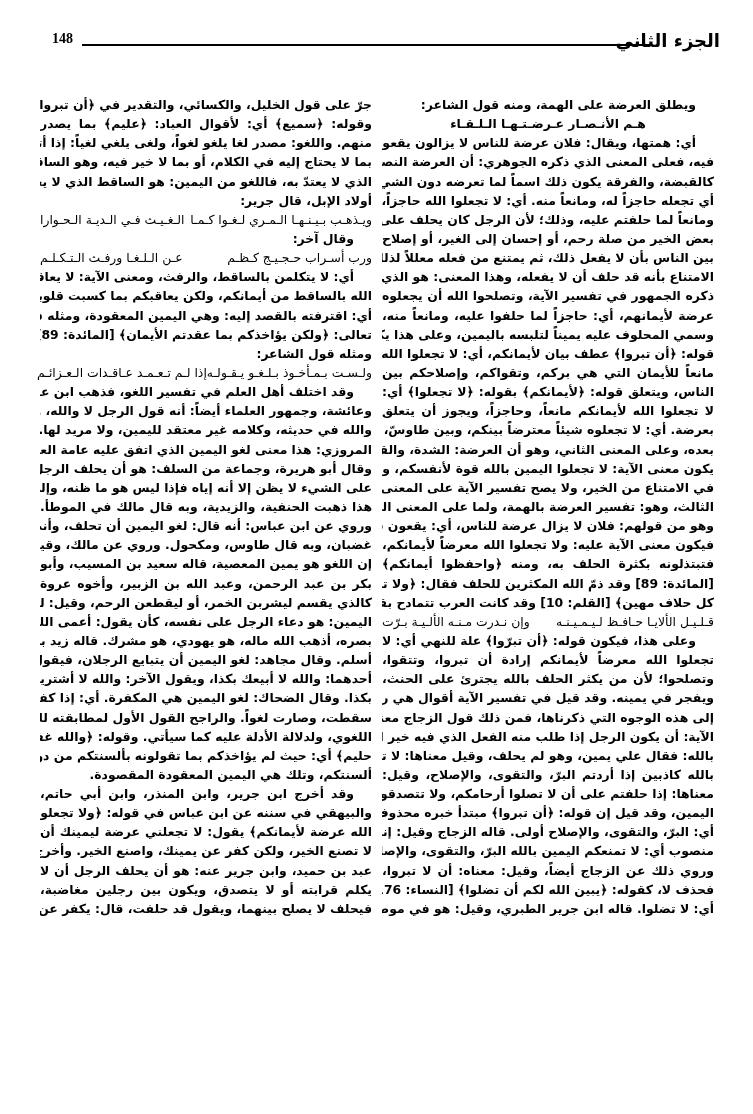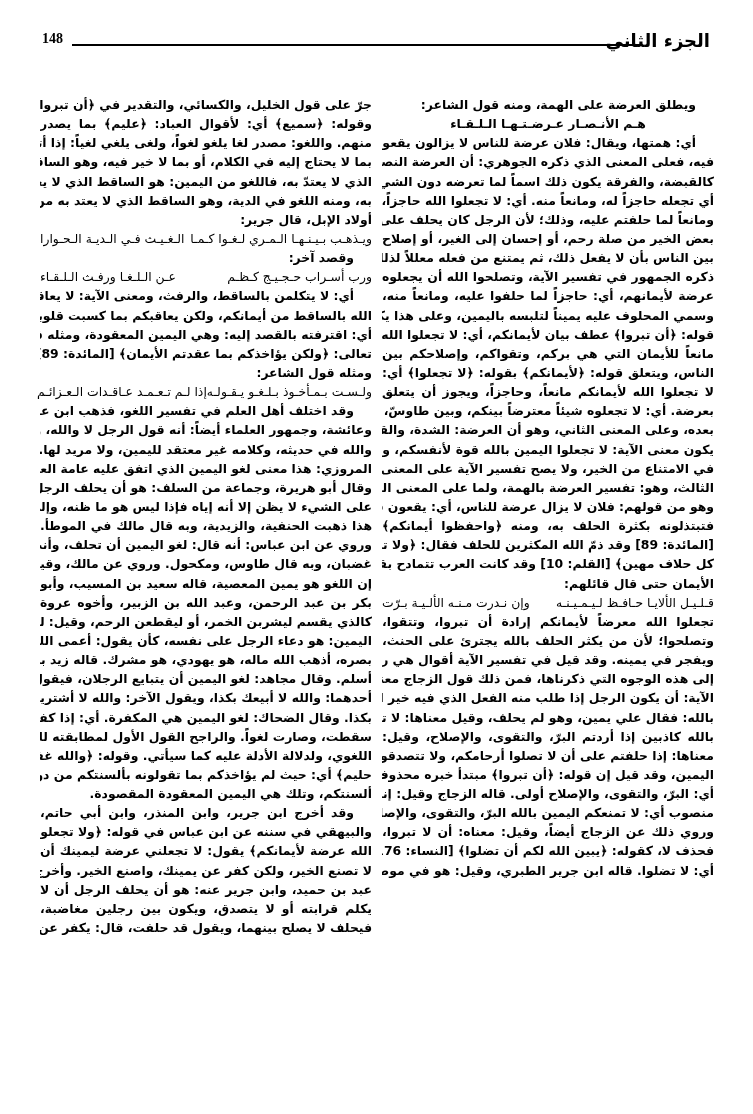--- a/index.html
+++ b/index.html
@@ -1,21 +1,21 @@
 <!DOCTYPE html>
 <html lang="ar"><head>
 <meta charset="utf-8">
 <style>
   html, body { margin: 0; padding: 0; background: #ffffff; }
   body {
     width: 753px; height: 1114px; position: relative; overflow: hidden;
     font-family: "DejaVu Sans", sans-serif; color: #000;
   }
   .header {
-    position: absolute; top: 30px; left: 40px; width: 672px; height: 24px;
+    position: absolute; top: 30px; left: 50px; width: 672px; height: 24px;
     direction: ltr;
   }
   .page-number {
     position: absolute; left: 2px; top: 1px;
     font-family: "Liberation Serif", serif; font-weight: bold; font-size: 14px;
   }
   .header-rule {
     position: absolute; left: 32px; right: 70px; top: 14px; height: 0;
     border-top: 2px solid #000;
   }
@@ -55,41 +55,43 @@
 <div class="column col-right" id="col-right">
     <span class="line indent last">ويطلق العرضة على الهمة، ومنه قول الشاعر:</span>
     <span class="line center">هـم الأنـصـار عـرضـتـهـا الـلـقـاء</span>
     <span class="line indent">أي: همتها، ويقال: فلان عرضة للناس لا يزالون يقعون</span>
     <span class="line">فيه، فعلى المعنى الذي ذكره الجوهري: أن العرضة النصبة</span>
     <span class="line">كالقبضة، والفرقة يكون ذلك اسماً لما تعرضه دون الشيء،</span>
     <span class="line">أي تجعله حاجزاً له، ومانعاً منه. أي: لا تجعلوا الله حاجزاً،</span>
     <span class="line">ومانعاً لما حلفتم عليه، وذلك؛ لأن الرجل كان يحلف على</span>
     <span class="line">بعض الخير من صلة رحم، أو إحسان إلى الغير، أو إصلاح</span>
     <span class="line">بين الناس بأن لا يفعل ذلك، ثم يمتنع من فعله معللاً لذلك</span>
+    <span class="line">الامتناع بأنه قد حلف أن لا يفعله، وهذا المعنى: هو الذي</span>
     <span class="line">ذكره الجمهور في تفسير الآية، وتصلحوا الله أن يجعلوه</span>
     <span class="line">عرضة لأيمانهم، أي: حاجزاً لما حلفوا عليه، ومانعاً منه،</span>
     <span class="line">وسمي المحلوف عليه يميناً لتلبسه باليمين، وعلى هذا يكون</span>
     <span class="line">قوله: ﴿أن تبروا﴾ عطف بيان لأيمانكم، أي: لا تجعلوا الله</span>
     <span class="line">مانعاً للأيمان التي هي بركم، وتقواكم، وإصلاحكم بين</span>
     <span class="line">الناس، ويتعلق قوله: ﴿لأيمانكم﴾ بقوله: ﴿لا تجعلوا﴾ أي:</span>
     <span class="line">لا تجعلوا الله لأيمانكم مانعاً، وحاجزاً، ويجوز أن يتعلق</span>
     <span class="line">بعرضة. أي: لا تجعلوه شيئاً معترضاً بينكم، وبين طاوسّ، وما</span>
     <span class="line">بعده، وعلى المعنى الثاني، وهو أن العرضة: الشدة، والقوّة</span>
     <span class="line">يكون معنى الآية: لا تجعلوا اليمين بالله قوة لأنفسكم، وعدّة</span>
     <span class="line">في الامتناع من الخير، ولا يصح تفسير الآية على المعنى</span>
     <span class="line">الثالث، وهو: تفسير العرضة بالهمة، ولما على المعنى الرابع،</span>
     <span class="line">وهو من قولهم: فلان لا يزال عرضة للناس، أي: يقعون فيه،</span>
+    <span class="line">فيكون معنى الآية عليه: ولا تجعلوا الله معرضاً لأيمانكم،</span>
     <span class="line">فتبتذلونه بكثرة الحلف به، ومنه ﴿واحفظوا أيمانكم﴾</span>
     <span class="line">[المائدة: 89] وقد ذمّ الله المكثرين للحلف فقال: ﴿ولا تطع</span>
     <span class="line">كل حلاف مهين﴾ [القلم: 10] وقد كانت العرب تتمادح بقلة</span>
-    <span class="line last">الأيمان حتى قال قائلهم:</span>
     <div class="verse">
       <span>قـلـيـل الألايـا حـافـظ لـيـمـيـنـه</span>
       <span>وإن نـدرت مـنـه الألـيـة بـرّت</span>
     </div>
+    <span class="line indent">وعلى هذا، فيكون قوله: ﴿أن تبرّوا﴾ علة للنهي أي: لا</span>
     <span class="line">تجعلوا الله معرضاً لأيمانكم إرادة أن تبروا، وتتقوا،</span>
     <span class="line">وتصلحوا؛ لأن من يكثر الحلف بالله يجترئ على الحنث،</span>
     <span class="line">ويفجر في يمينه. وقد قيل في تفسير الآية أقوال هي راجعة</span>
     <span class="line">إلى هذه الوجوه التي ذكرناها، فمن ذلك قول الزجاج معني</span>
     <span class="line">الآية: أن يكون الرجل إذا طلب منه الفعل الذي فيه خير اعتلّ</span>
     <span class="line">بالله: فقال علي يمين، وهو لم يحلف، وقيل معناها: لا تحلفوا</span>
     <span class="line">بالله كاذبين إذا أردتم البرّ، والتقوى، والإصلاح، وقيل:</span>
     <span class="line">معناها: إذا حلفتم على أن لا تصلوا أرحامكم، ولا تتصدقوا،</span>
     <span class="line">اليمين، وقد قيل إن قوله: ﴿أن تبروا﴾ مبتدأ خبره محذوف</span>
     <span class="line">أي: البرّ، والتقوى، والإصلاح أولى. قاله الزجاج وقيل: إنه</span>
@@ -97,30 +99,29 @@
     <span class="line">وروي ذلك عن الزجاج أيضاً، وقيل: معناه: أن لا تبروا،</span>
     <span class="line">فحذف لا، كقوله: ﴿يبين الله لكم أن تضلوا﴾ [النساء: 176]</span>
     <span class="line">أي: لا تضلوا. قاله ابن جرير الطبري، وقيل: هو في موضع</span>
   </div>
 <div class="column col-left" id="col-left">
     <span class="line">جرّ على قول الخليل، والكسائي، والتقدير في ﴿أن تبروا﴾</span>
     <span class="line">وقوله: ﴿سميع﴾ أي: لأقوال العباد: ﴿عليم﴾ بما يصدر</span>
     <span class="line">منهم. واللغو: مصدر لغا يلغو لغواً، ولغى يلغي لغياً: إذا أتى</span>
     <span class="line">بما لا يحتاج إليه في الكلام، أو بما لا خير فيه، وهو الساقط</span>
     <span class="line">الذي لا يعتدّ به، فاللغو من اليمين: هو الساقط الذي لا يعتدّ</span>
-    <span class="line">به، ومنه اللغو في الدية، وهو الساقط الذي لا يعتد به من</span>
     <span class="line last">أولاد الإبل، قال جرير:</span>
     <div class="verse">
       <span>ويـذهـب بـيـنـهـا الـمـري لـغـوا كـمـا</span>
       <span>الـغـيـث فـي الـديـة الـحـوارا</span>
     </div>
-    <span class="line indent last">وقصد آخر:</span>
+    <span class="line indent last">وقال آخر:</span>
     <div class="verse">
       <span>ورب أسـراب حـجـيـج كـظـم</span>
-      <span>عـن الـلـغـا ورفـث الـلـقـاء</span>
+      <span>عـن الـلـغـا ورفـث الـتـكـلـم</span>
     </div>
     <span class="line indent">أي: لا يتكلمن بالساقط، والرفث، ومعنى الآية: لا يعاقبكم</span>
     <span class="line">الله بالساقط من أيمانكم، ولكن يعاقبكم بما كسبت قلوبكم</span>
     <span class="line">أي: اقترفته بالقصد إليه: وهي اليمين المعقودة، ومثله قوله</span>
     <span class="line">تعالى: ﴿ولكن يؤاخذكم بما عقدتم الأيمان﴾ [المائدة: 89]</span>
     <span class="line last">ومثله قول الشاعر:</span>
     <div class="verse">
       <span>ولـسـت بـمـأخـوذ بـلـغـو يـقـولـه</span>
       <span>إذا لـم تـعـمـد عـاقـدات الـعـزائـم</span>
     </div>

